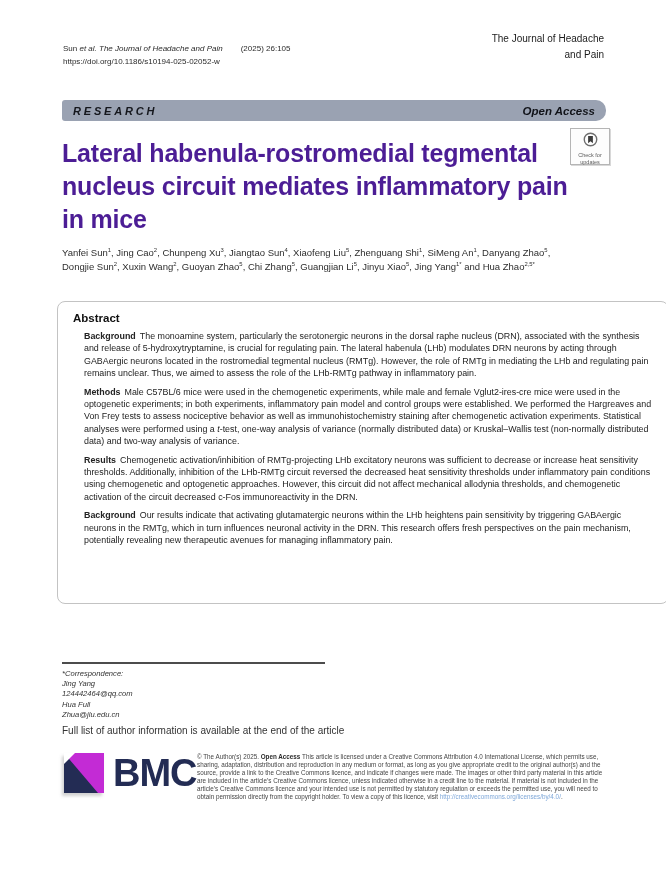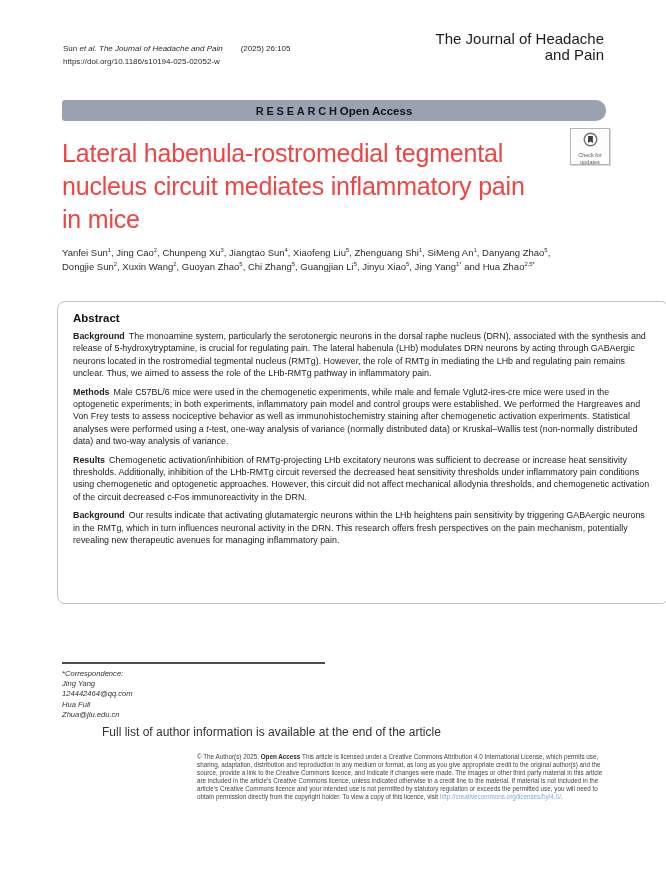--- a/index.html
+++ b/index.html
@@ -6,58 +6,58 @@
   html,body { background:#ffffff; }
   body { font-family:"Liberation Sans", sans-serif; color:#222; }
   .page {
     position:relative; width:666px; height:886px; background:#fff;
     overflow:hidden; margin:0 auto;
   }
 
   
   .header-left { position:absolute; left:63px; top:31px; font-size:8px; line-height:13px; color:#2b2b2b;margin-top:11px; }
   .header-left .cite-ref { display:inline-block; margin-left:18px; }
-  .header-right { position:absolute; right:62px; top:31px; text-align:right; font-size:15px; line-height:16px; color:#1c1c1c; }
+  .header-right { position:absolute; right:62px; top:31px; text-align:right; font-size:10px; line-height:16px; color:#1c1c1c; }
 
   
   .banner {
     position:absolute; left:62px; top:100px; width:544px; height:21px;
     background:#9aa2b2; border-radius:3px 10px 10px 3px;
-    display:flex; align-items:center; justify-content:center; padding:0 11px;
+    display:flex; align-items:center; justify-content:space-between; padding:0 11px;font-style:italic;
   }
   .banner .research { font-size:11px; font-weight:bold; letter-spacing:2.8px; color:#15171d; }
   .banner .open-access { font-size:11.5px; font-weight:bold; color:#101218; }
 
   
-  .title { position:absolute; left:62px; top:137px; font-size:25px; line-height:33px; font-weight:400; color:#ef4444; letter-spacing:-0.2px; }
+  .title { position:absolute; left:62px; top:137px; font-size:25px; line-height:33px; font-weight:700; color:#4c1d95; letter-spacing:-0.2px; }
   .check-badge {
     position:absolute; left:570px; top:128px; width:40px; height:37px;
     border:1px solid #b5b5b5; background:#fdfdfd; box-shadow:1px 1px 0 #d8d8d8;
     display:flex; flex-direction:column; align-items:center; padding-top:3px;
   }
   .check-badge svg { width:15px; height:15px; }
   .check-badge .cb-text { font-size:5.5px; line-height:6.5px; color:#5c5c5c; text-align:center; margin-top:1px; }
 
   .authors { position:absolute; left:62px; top:246px; width:546px; font-size:9.5px; line-height:14px; color:#2e2e2e; }
   .authors sup { font-size:62%; vertical-align:super; line-height:0; }
 
   
   .abstract-box {
     position:absolute; left:57px; top:301px; width:612px; height:303px;
     border:1px solid #c3c3c3; border-radius:8px; padding:10px 15px 10px 15px;
   }
   .abstract-heading { font-size:11.5px; font-weight:bold; color:#111; margin-bottom:6px; }
-  .abs-par { font-size:8.9px; line-height:12.4px; color:#232323; margin-bottom:6px; }
+  .abs-par { font-size:8.9px; line-height:12.4px; color:#232323; margin-bottom:6px;margin-left:11px; }
   .abs-par b { margin-right:4px; }
   .abs-par i { font-style:italic; }
 
   
   .corr-rule { position:absolute; left:62px; top:662px; width:263px; height:2px; background:#4c4c4c; }
   .correspondence { position:absolute; left:62px; top:669px; font-size:7.6px; line-height:10.2px; color:#333;font-style:italic; }
-  .full-list-note { position:absolute; left:62px; top:725px; font-size:12px; color:#333;margin-left:40px; }
+  .full-list-note { position:absolute; left:62px; top:725px; font-size:10px; color:#333; }
 
   
   .footer-logo { position:absolute; left:64px; top:753px; display:flex; align-items:center; }
   .footer-logo .logo-square { width:40px; height:40px; box-shadow:-2px 3px 3px rgba(120,120,120,0.35); }
   .footer-logo .logo-text { font-size:38px; font-weight:bold; color:#232c54; letter-spacing:-1px; margin-left:9px; line-height:40px; }
   .license { position:absolute; left:197px; top:753px; width:416px; font-size:6.3px; line-height:7.9px; color:#454545; }
   .license b { color:#2a2a2a; }
   .license .link { color:#7fa8d9; }
 
   sup { font-size:62%; vertical-align:super; line-height:0; }
@@ -116,15 +116,25 @@
   <div class="corr-rule"></div>
   <div class="correspondence">
     <div>*Correspondence:</div>
     <div>Jing Yang</div>
     <div>124442464@qq.com</div>
     <div>Hua Full</div>
     <div>Zhua@jlu.edu.cn</div>
   </div>
   <div class="full-list-note">Full list of author information is available at the end of the article</div>
 
+  <div class="footer-logo">
+    <span class="logo-square">
+      <svg viewBox="0 0 40 40" width="40" height="40">
+        <rect width="40" height="40" fill="#c32bd5"></rect>
+        <polygon points="0,0 34,40 0,40" fill="#232c54"></polygon>
+        <polygon points="0,0 11,0 0,11" fill="#ffffff"></polygon>
+      </svg>
+    </span>
+    <span class="logo-text">BMC</span>
+  </div>
   <div class="license"><span>© The Author(s) 2025. <b>Open Access </b>This article is licensed under a Creative Commons Attribution 4.0 International License, which permits use, sharing, adaptation, distribution and reproduction in any medium or format, as long as you give appropriate credit to the original author(s) and the source, provide a link to the Creative Commons licence, and indicate if changes were made. The images or other third party material in this article are included in the article’s Creative Commons licence, unless indicated otherwise in a credit line to the material. If material is not included in the article’s Creative Commons licence and your intended use is not permitted by statutory regulation or exceeds the permitted use, you will need to obtain permission directly from the copyright holder. To view a copy of this licence, visit <span class="link">http://creativecommons.org/licenses/by/4.0/</span>.</span></div>
 
 </div>
 
 </body></html>

